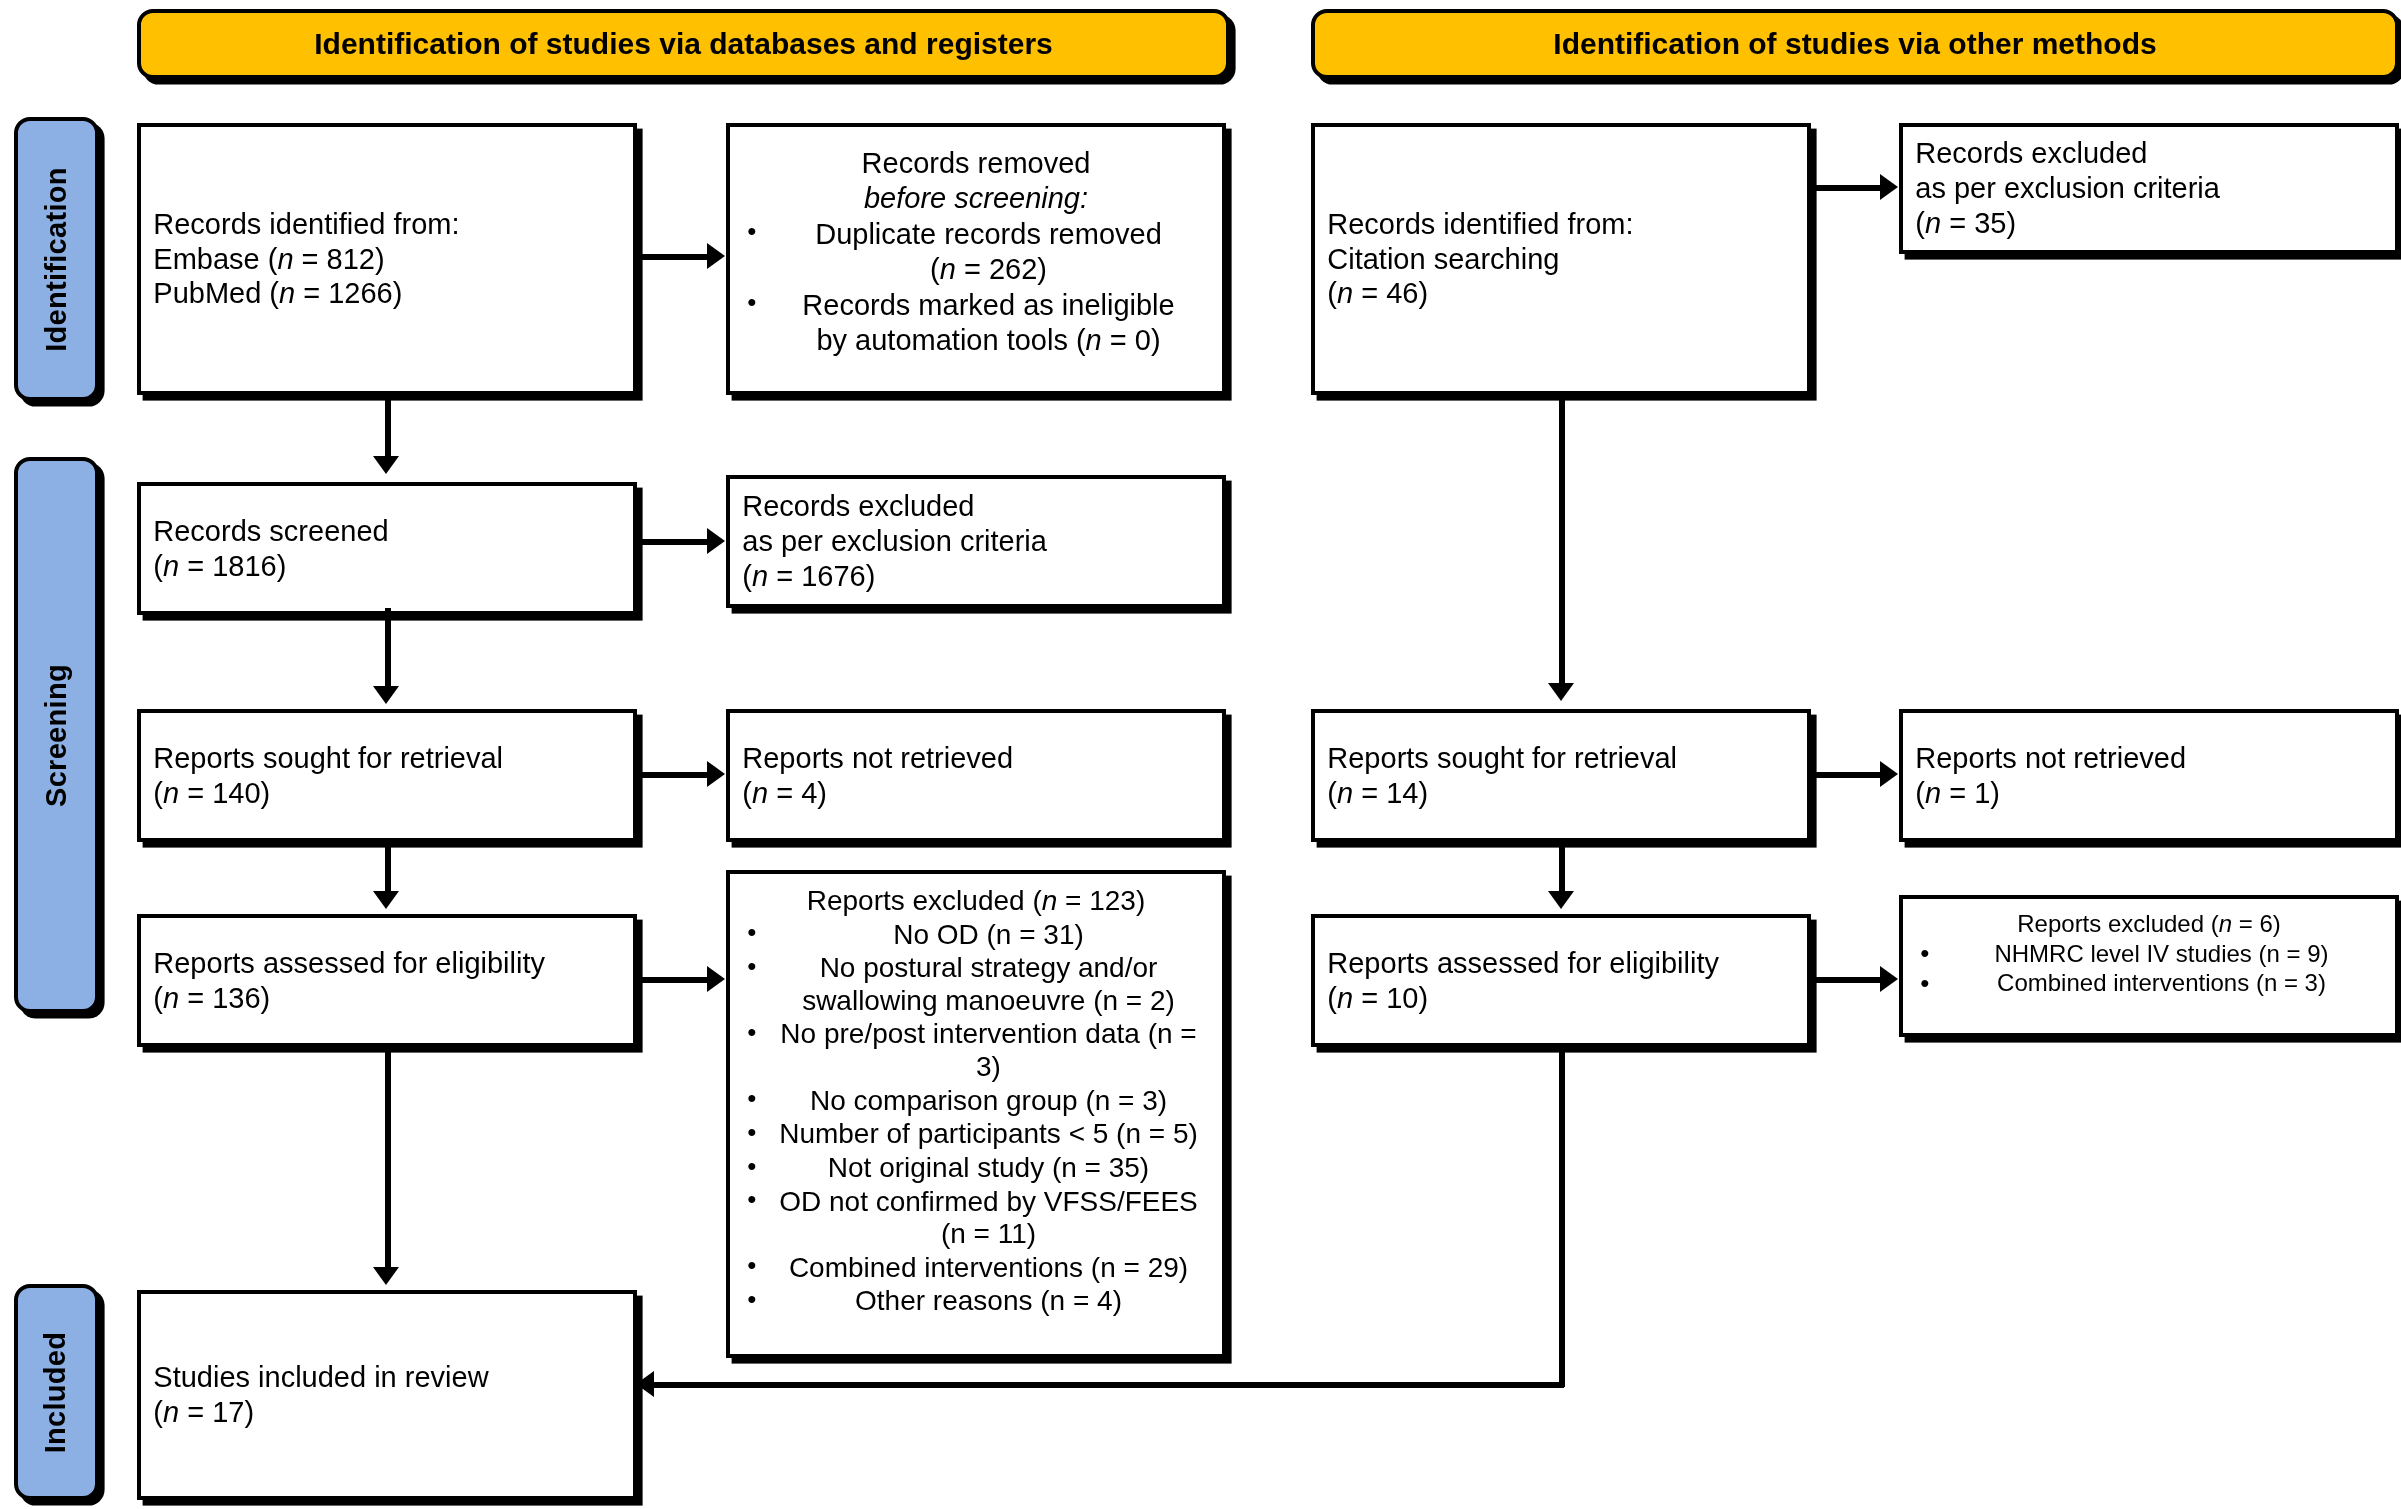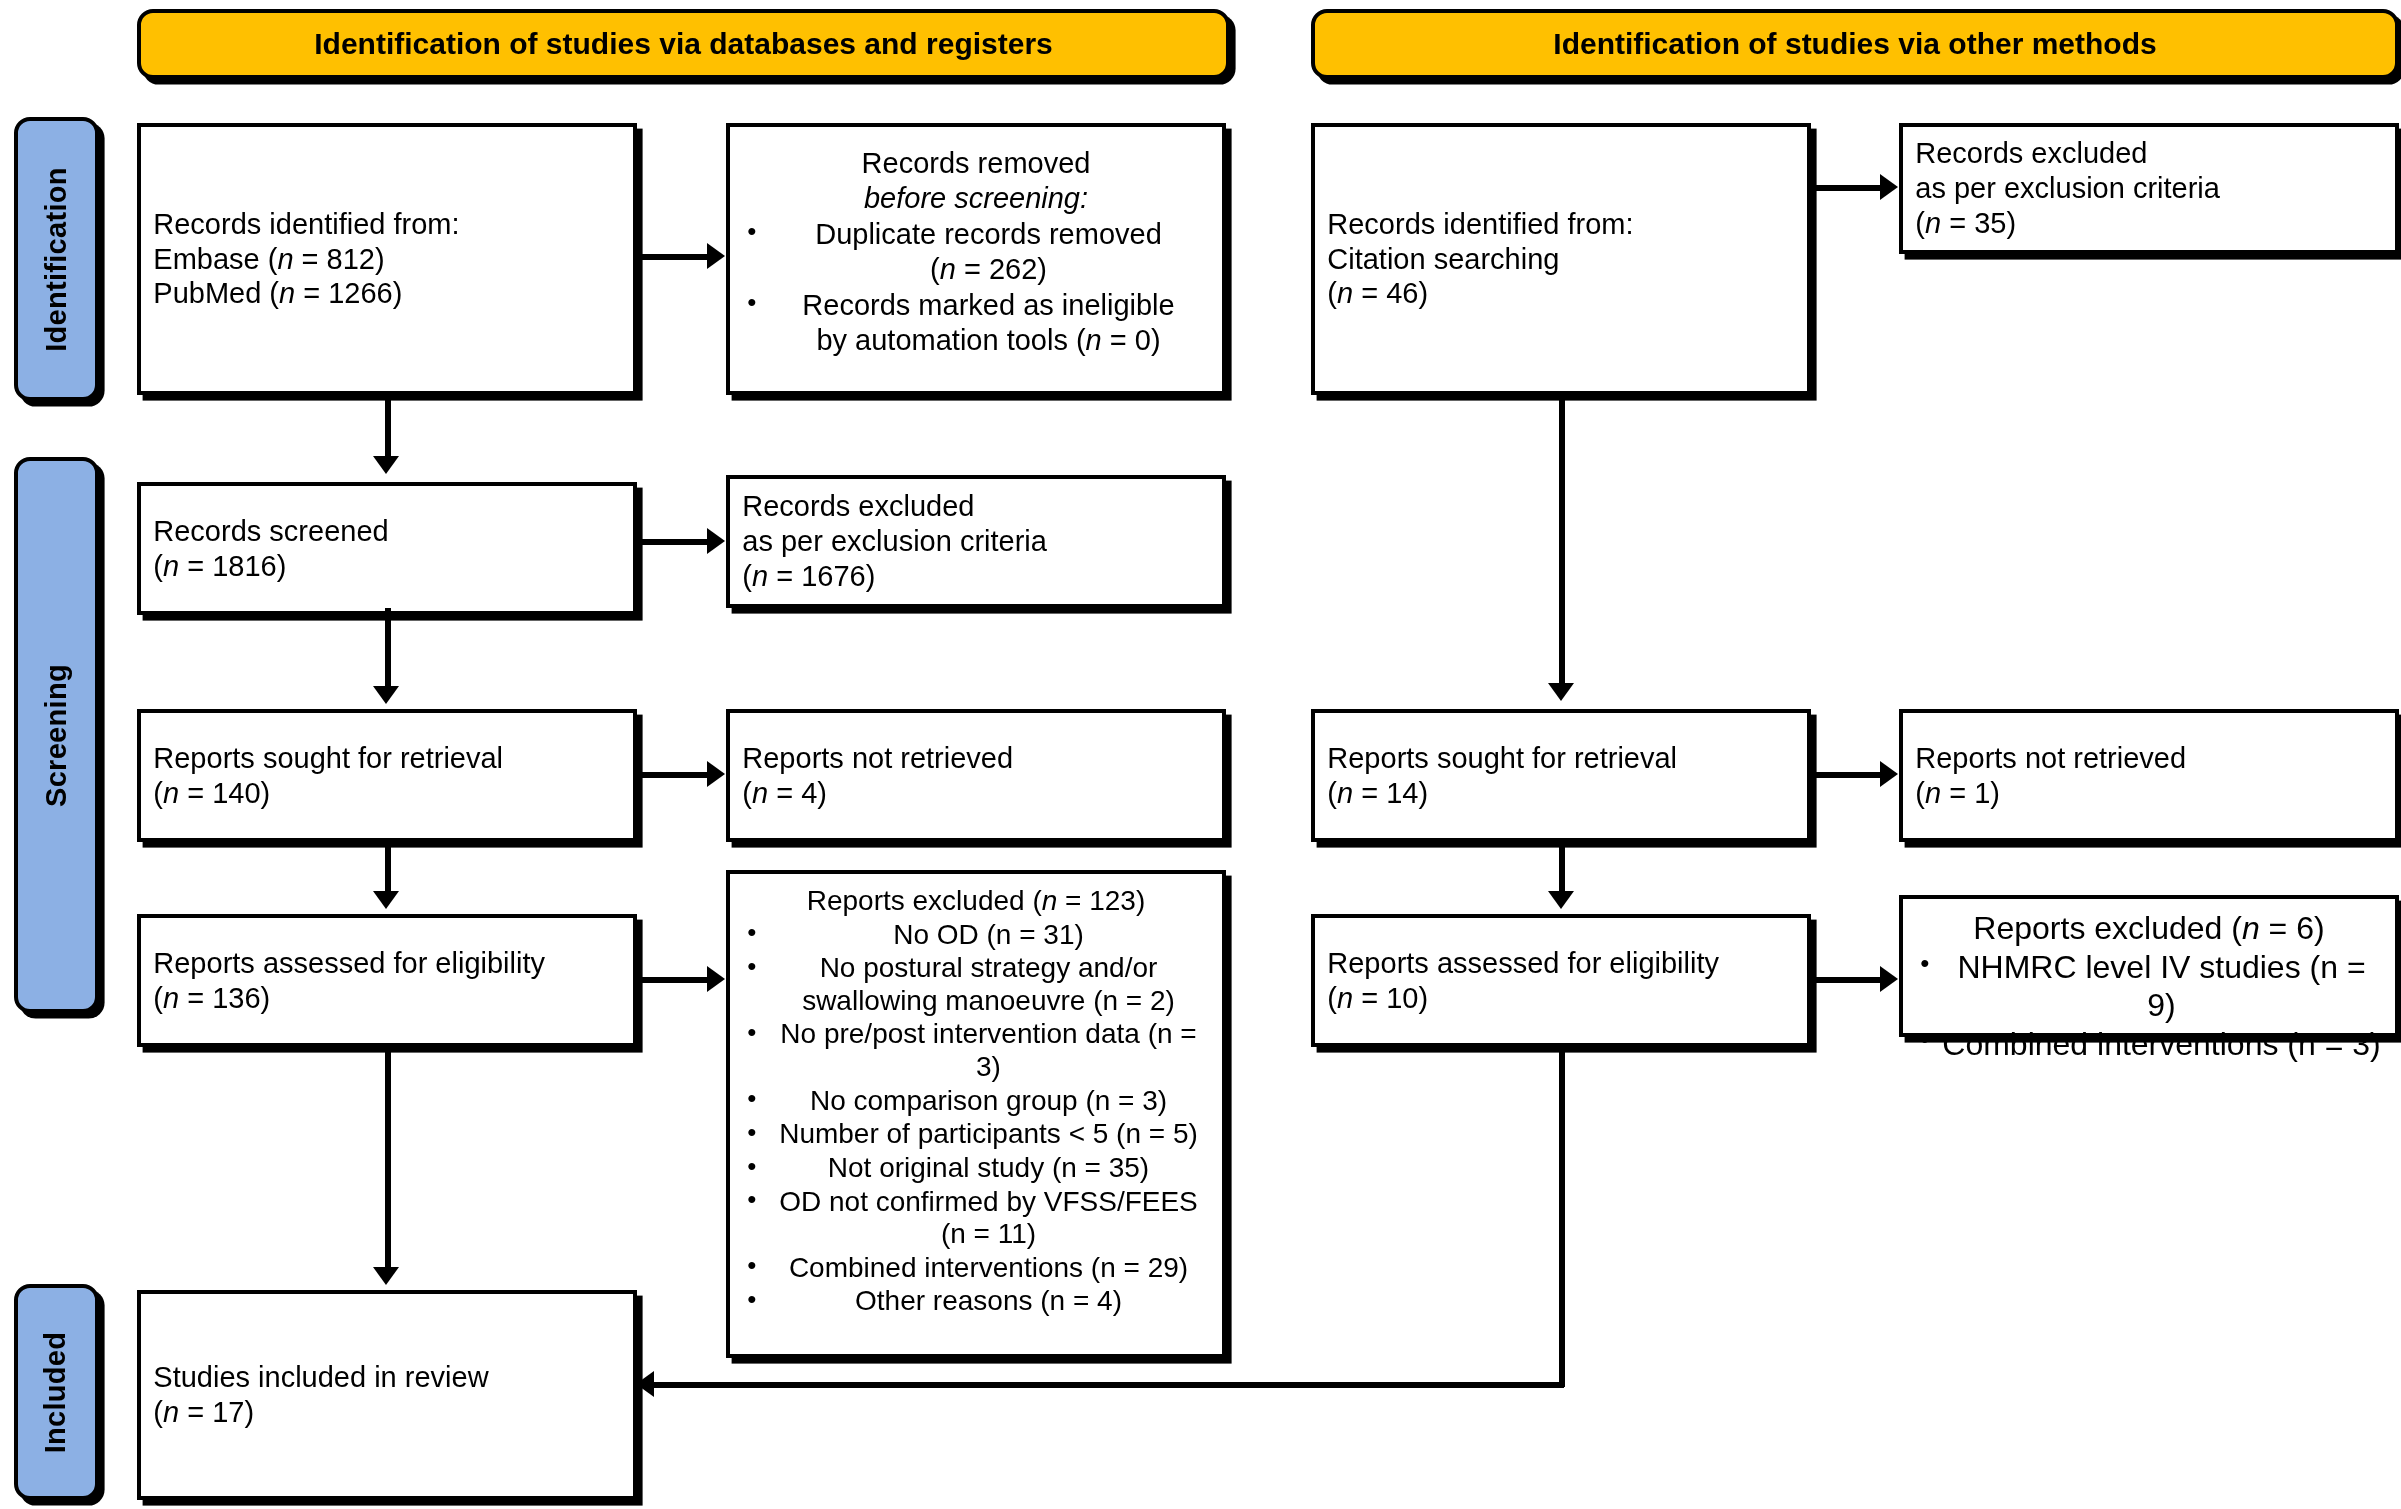--- a/index.html
+++ b/index.html
@@ -202,21 +202,21 @@
   <div class="box" style="left:1899px;top:709px;width:500px;height:133px;">
     <div>Reports not retrieved</div>
     <div>(<i class="ital">n</i><span> =  1)</span></div>
   </div>
 
   <div class="box" style="left:1311px;top:914px;width:500px;height:133px;">
     <div>Reports assessed for eligibility</div>
     <div>(<i class="ital">n</i><span> =  10)</span></div>
   </div>
 
-  <div class="box topalign" style="left:1899px;top:895px;width:500px;height:142px;padding-top:11px;font-size:32px;line-height:1.18;">
+  <div class="box topalign" style="left:1899px;top:895px;width:500px;height:142px;padding-top:11px;font-size:24px;line-height:1.18;">
     <div class="hdrline">
       <span>Reports excluded (</span><i class="ital">n</i><span> =  6)</span>
     </div>
     <ul class="reasons">
       <li>NHMRC level IV studies (n =  9)</li>
       <li>Combined interventions (n =  3)</li>
     </ul>
   </div>
 
   <div class="ln" style="left:637px;top:254px;width:70px;height:5.6px;"></div>

